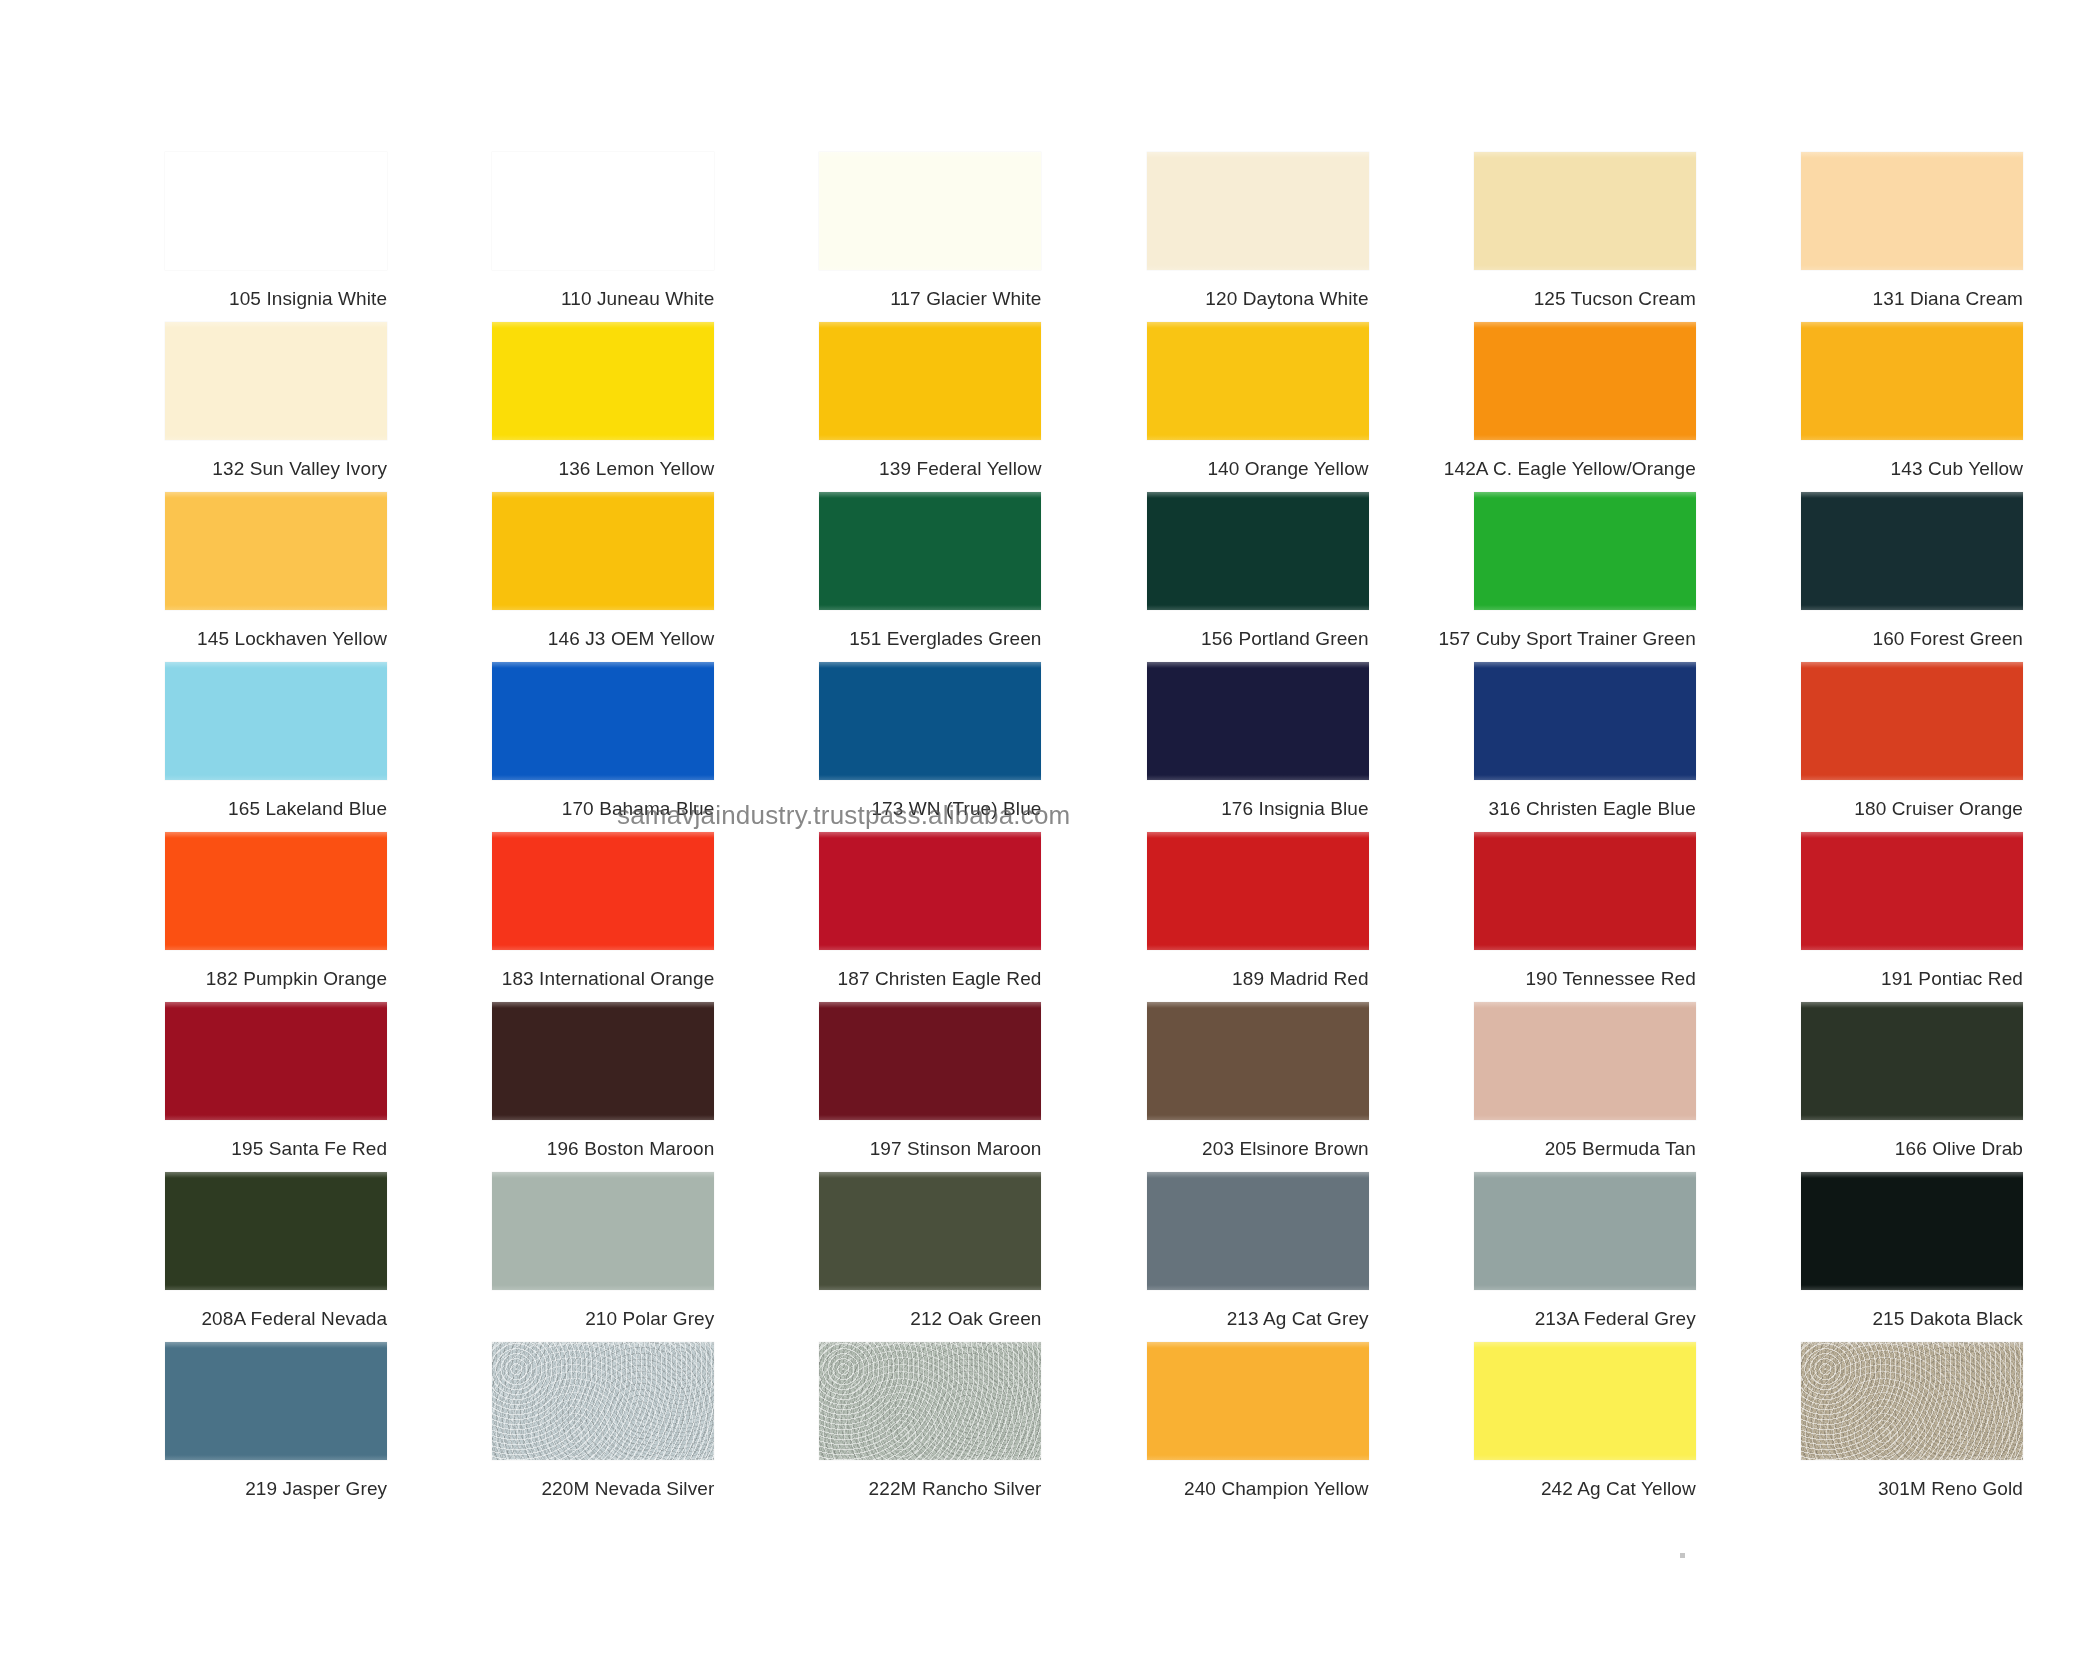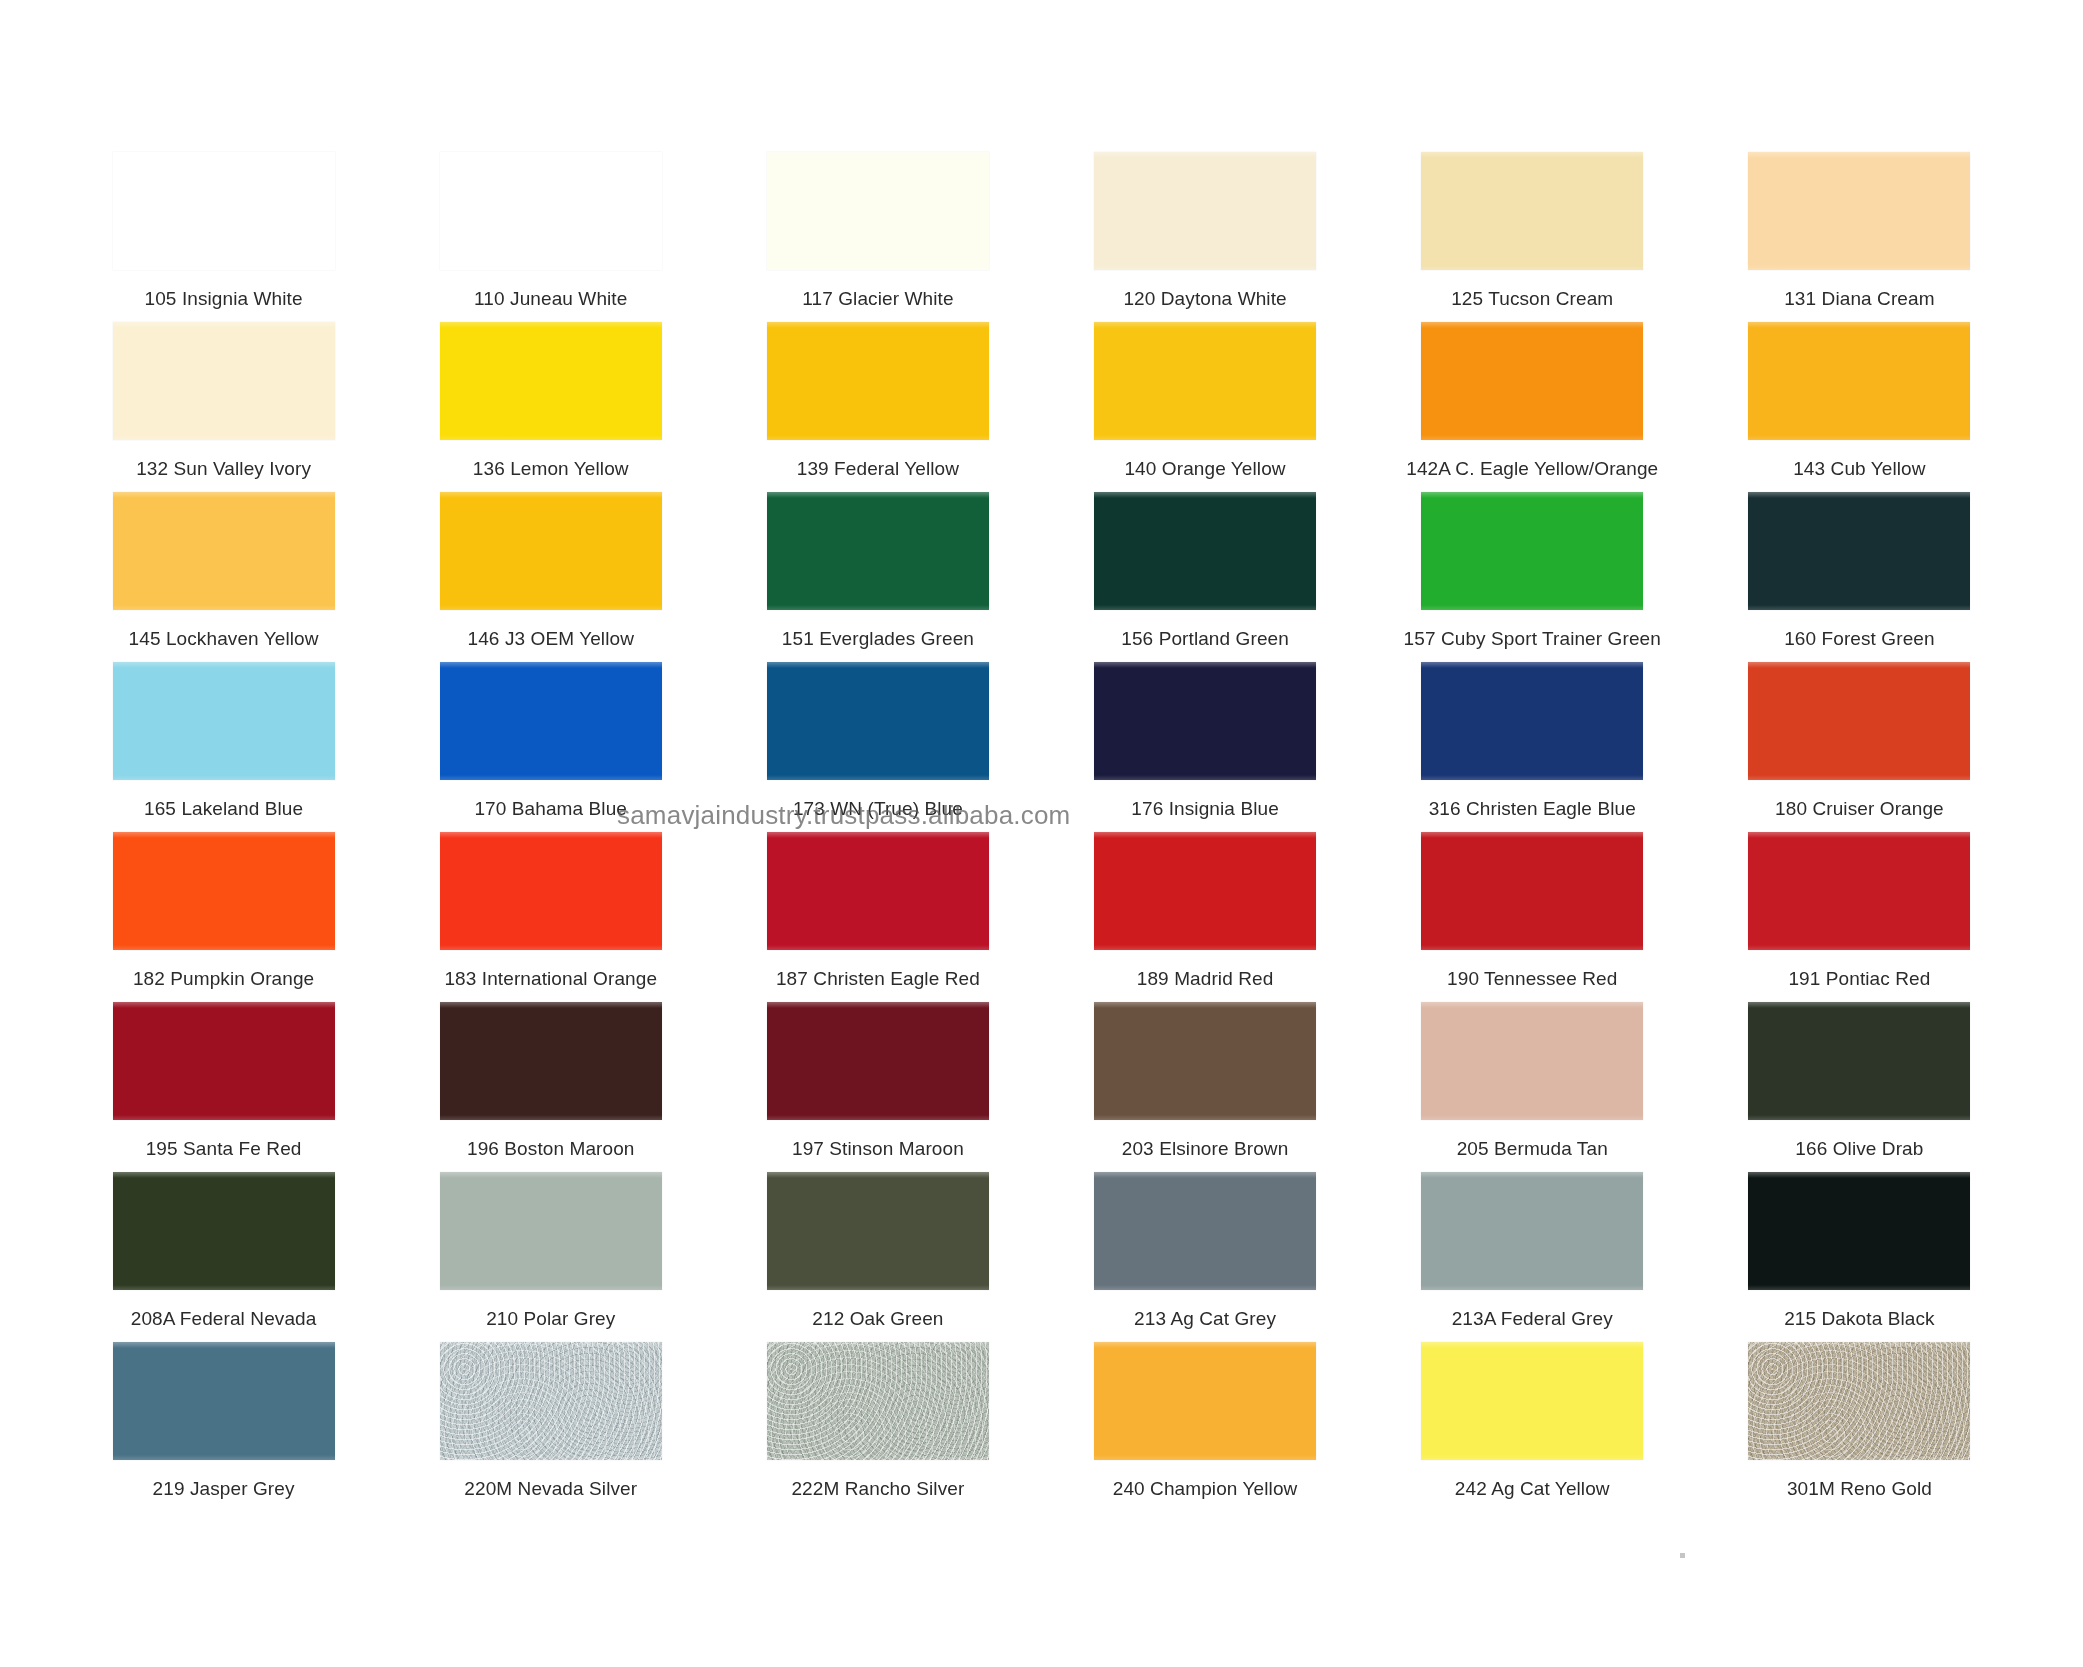--- a/index.html
+++ b/index.html
@@ -35,21 +35,21 @@
     grid-template-columns: repeat(6, 1fr);
     grid-auto-rows: 170px;
     column-gap: 0px;
     row-gap: 0px;
   }
 
   .swatch-cell {
     position: relative;
     display: flex;
     flex-direction: column;
-    align-items: center;
+    align-items: flex-end;
   }
 
   .swatch-chip {
     width: 222px;
     height: 118px;
     margin-top: 2px;
     position: relative;
     background-repeat: no-repeat;
   }
 

